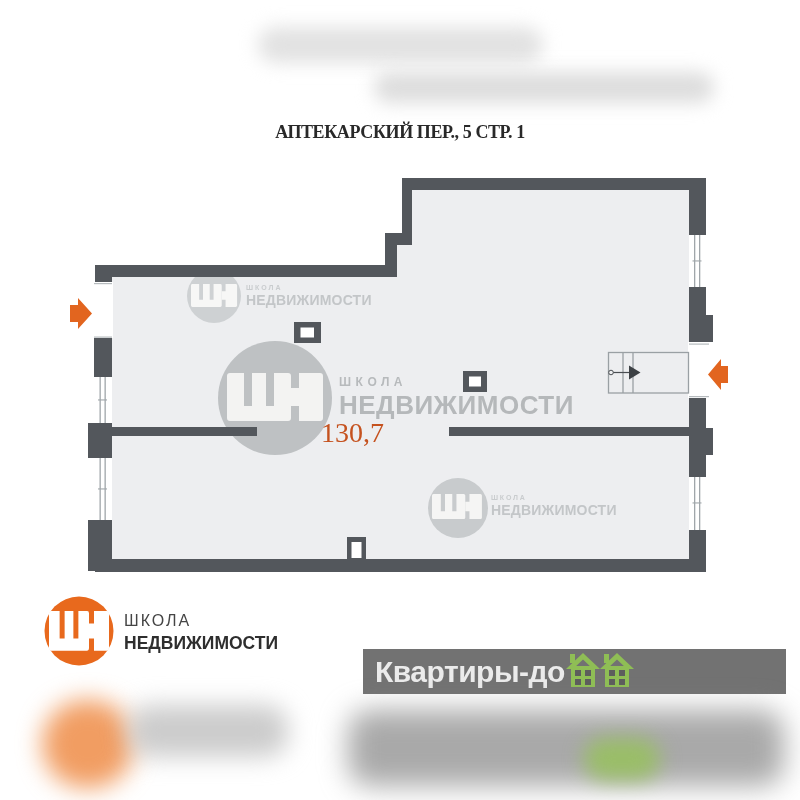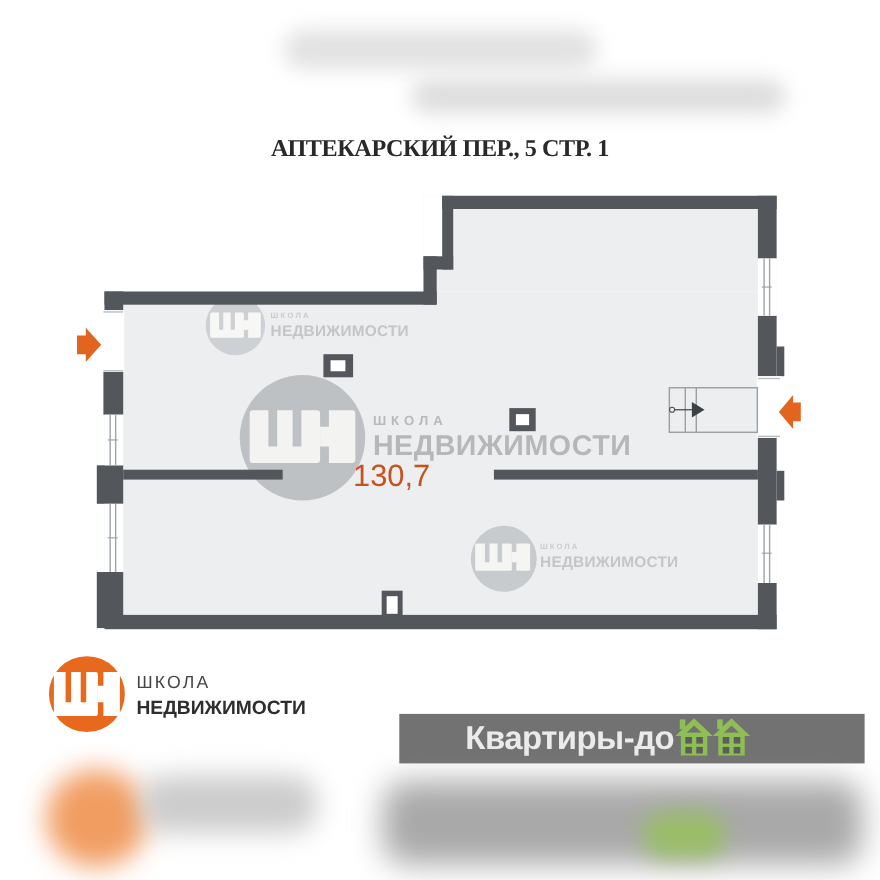--- a/index.html
+++ b/index.html
@@ -10,45 +10,45 @@
   .smudge{filter:blur(9px);border-radius:22px;pointer-events:none;}
   #smudge-top-1{left:258px;top:27px;width:285px;height:36px;background:#e2e2e2;}
   #smudge-top-2{left:374px;top:72px;width:340px;height:31px;background:#dddddd;}
   #blur-logo-orange{left:42px;top:700px;width:92px;height:88px;background:rgba(238,140,70,.85);border-radius:46px;filter:blur(12px);}
   #blur-logo-text{left:128px;top:705px;width:160px;height:52px;background:rgba(198,198,198,.9);filter:blur(12px);}
   #blur-band{left:348px;top:710px;width:436px;height:76px;background:rgba(148,148,148,.8);filter:blur(14px);}
   #blur-band-green{left:584px;top:738px;width:76px;height:42px;background:rgba(152,192,96,.9);filter:blur(10px);}
   
   #title{left:0;right:0;top:122px;text-align:center;
     font-family:"Liberation Serif","DejaVu Serif",serif;font-weight:bold;
-    font-size:22px;letter-spacing:-0.4px;color:#292929;}
+    font-size:18px;letter-spacing:-0.4px;color:#292929;}
   
   #plan-svg{left:0;top:0;}
   
   .wm-school{color:#c9ccce;font-weight:bold;}
   .wm-realty{color:#c3c6c8;font-weight:bold;}
   #wm-top-text{left:246px;top:284px;}
   #wm-top-text .wm-school{font-size:7px;letter-spacing:2px;}
   #wm-top-text .wm-realty{font-size:14px;margin-top:1px;letter-spacing:0.2px;}
   #wm-center-text{left:339px;top:375px;}
   #wm-center-text .wm-school{font-size:12px;letter-spacing:4.5px;color:#b7babc;}
   #wm-center-text .wm-realty{font-size:26px;letter-spacing:0.5px;margin-top:1px;color:#b5b8ba;}
   #wm-lower-text{left:491px;top:494px;}
   #wm-lower-text .wm-school{font-size:7px;letter-spacing:1.8px;}
   #wm-lower-text .wm-realty{font-size:14px;margin-top:1px;letter-spacing:0.2px;}
-  #area-label{left:321px;top:417px;font-family:Liberation Sans, sans-serif;
+  #area-label{left:321px;top:417px;font-family:Liberation Serif, serif;
     font-size:28px;color:#c5521f;}
   
   #footer-logo-text{left:124px;top:612px;color:#3d3d3d;}
   #footer-logo-text .logo-school{font-size:16px;letter-spacing:2px;color:#454545;}
   #footer-logo-text .logo-realty{font-size:17.5px;font-weight:bold;margin-top:3px;color:#2e2e2e;}
   
   #site-band{left:363px;top:649px;width:423px;height:45px;background:rgba(93,93,93,.87);
     display:flex;align-items:center;padding-left:12px;box-sizing:border-box;}
-  #site-band .band-text{font-size:30px;font-weight:bold;color:#ebebeb;letter-spacing:-0.5px;margin-left:48px;}
+  #site-band .band-text{font-size:30px;font-weight:bold;color:#ebebeb;letter-spacing:-0.5px;}
   #site-band svg{margin:-6px 1px 0 1px;}
 </style>
 </head>
 <body>
 
 <div id="page">
 
   <div class="abs smudge" id="smudge-top-1"></div>
   <div class="abs smudge" id="smudge-top-2"></div>
 

